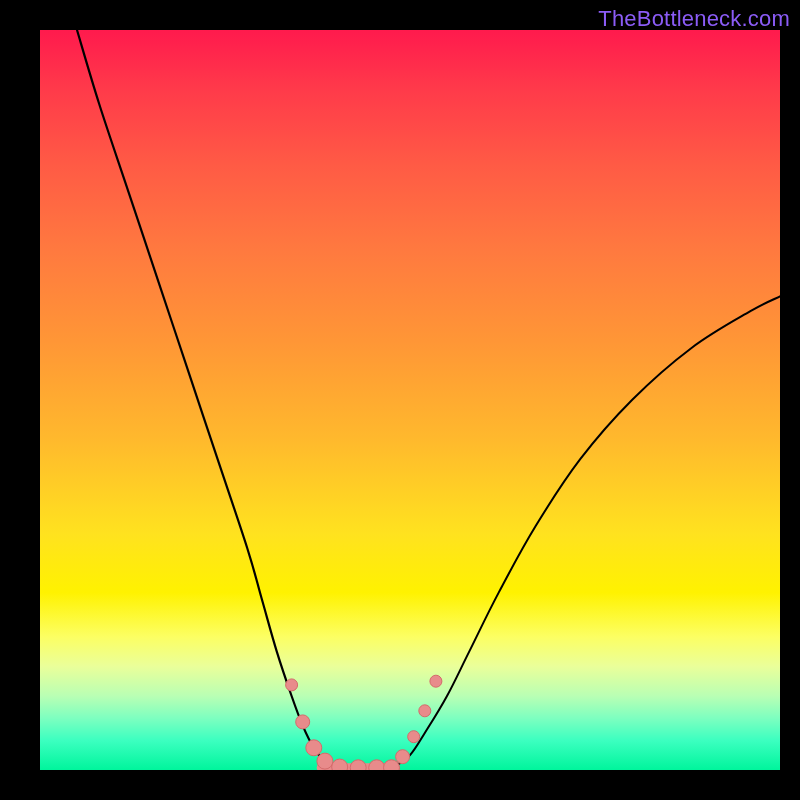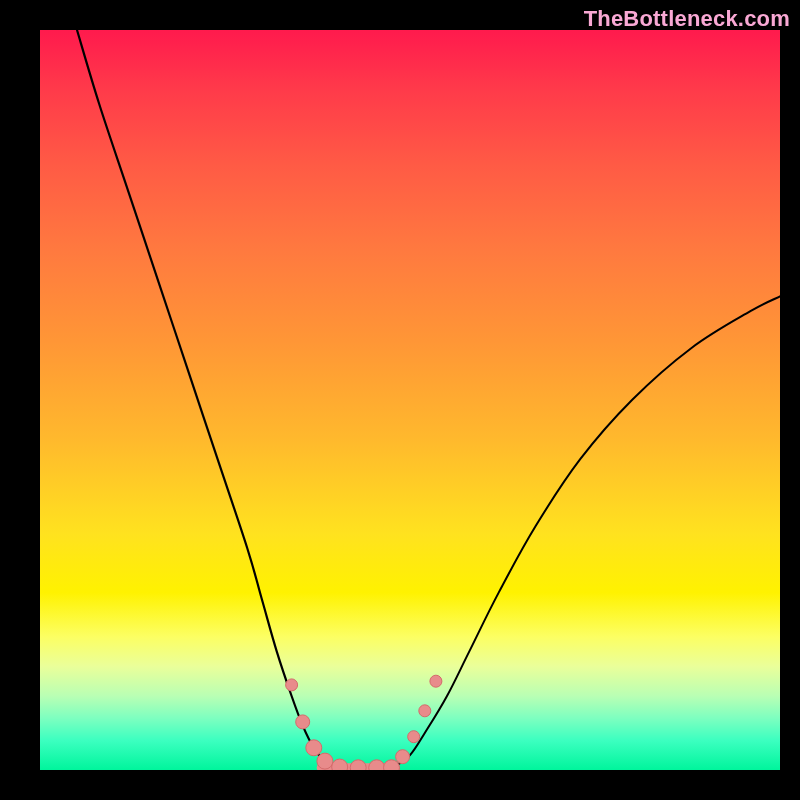--- a/index.html
+++ b/index.html
@@ -41,22 +41,22 @@
       #3cffc0 96%,
       #00f59c 100%
     );
   }
   .watermark {
     position: absolute;
     top: 6px;
     right: 10px;
     font-family: Arial, Helvetica, sans-serif;
     font-size: 22px;
-    font-weight: bold;
-    color: #f9a8d4;
+    font-weight: normal;
+    color: #8b5cf6;
     letter-spacing: 0.2px;
     user-select: none;
   }
   svg.overlay {
     position: absolute;
     left: 0;
     top: 0;
     width: 740px;
     height: 740px;
   }

